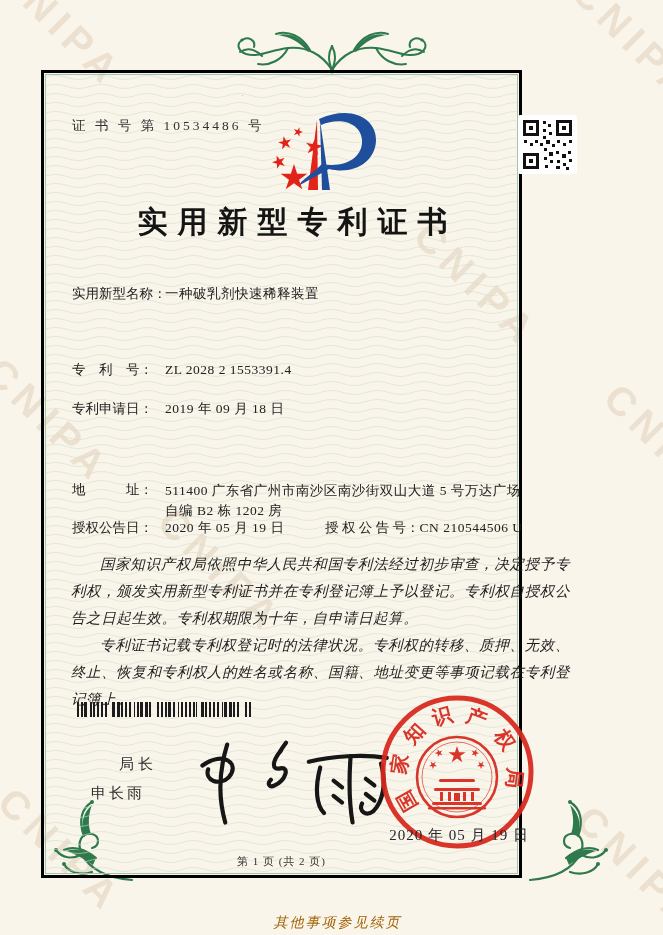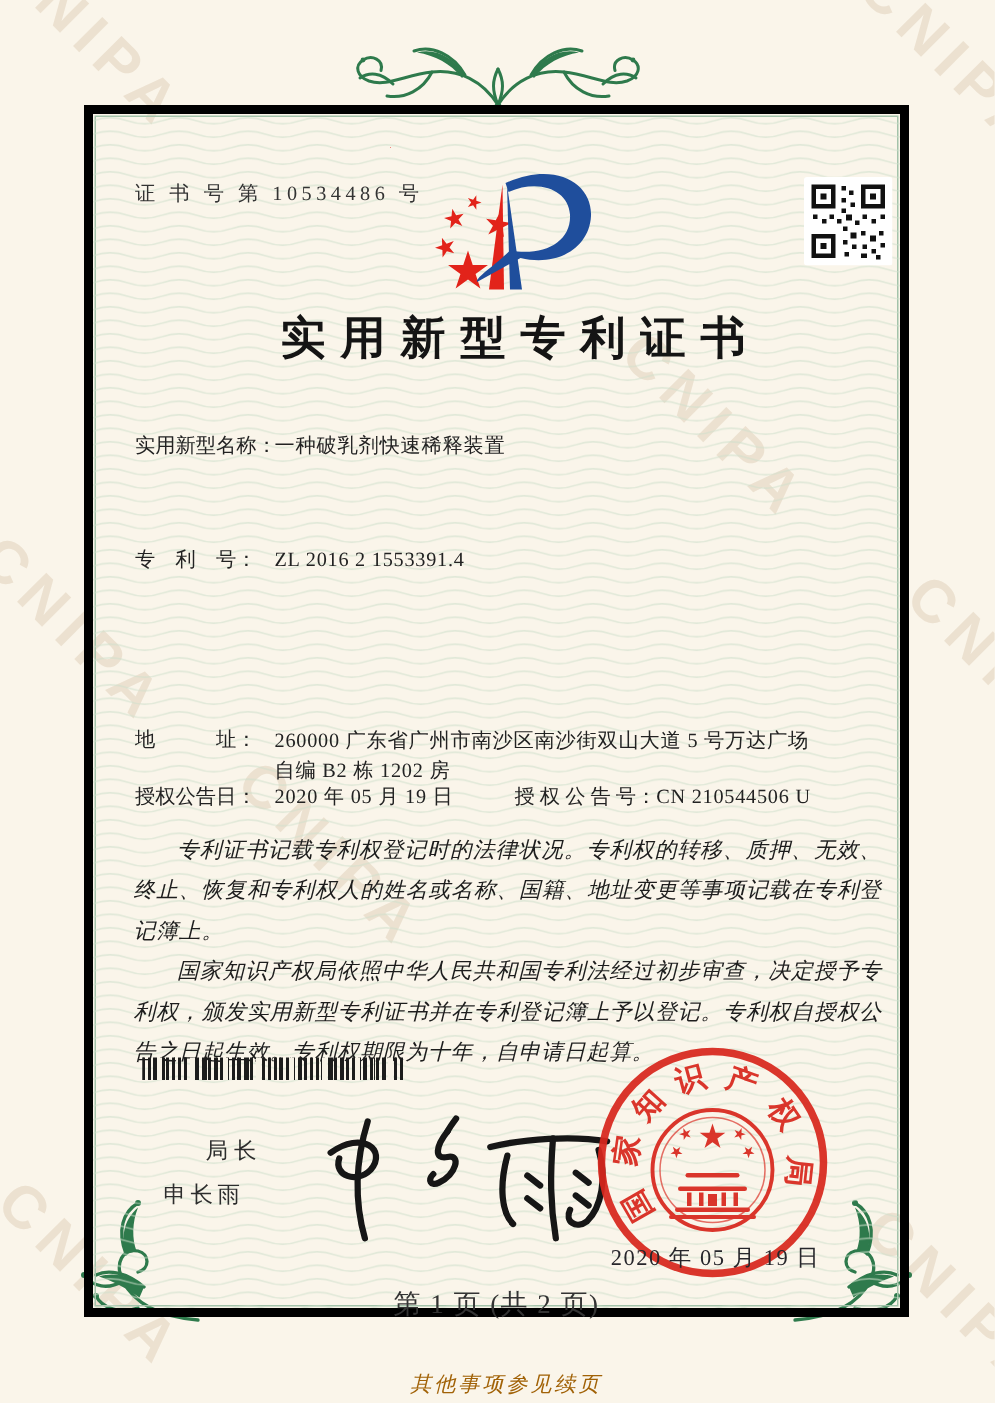--- a/index.html
+++ b/index.html
@@ -23,23 +23,23 @@
     transform:rotate(45deg);
     white-space:nowrap;
     z-index:0;
     pointer-events:none;
   }
   
   .ornament { position:absolute; z-index:1; }
   
   .cert-inner {
     position:absolute;
-    left:56px; top:70px;
-    width:550px; height:808px;
-    border:6px solid #000000;
+    left:41px; top:70px;
+    width:481px; height:808px;
+    border:3px solid #000000;
     z-index:2;
   }
   .cert-inner::before {
     content:"";
     position:absolute; inset:1px;
     border:1px solid #a3c3aa;
     pointer-events:none;
   }
   .wave-bg { position:absolute; inset:0; width:100%; height:100%; z-index:0; }
   .cert-content { position:absolute; inset:0; z-index:1; }
@@ -91,21 +91,21 @@
   .seal-char { font-size:20px; font-weight:bold; fill:#d8271d;
     font-family:"Liberation Serif","DejaVu Serif",serif; }
   .seal-date {
     position:absolute; left:330px; top:753px; width:170px;
     text-align:center; font-size:15px; letter-spacing:1px; color:#26262b;
     z-index:3;
   }
   
   .page-indicator {
     position:absolute; left:0; top:781px; width:100%;
-    text-align:center; font-size:18px; letter-spacing:1px; color:#333;
+    text-align:center; font-size:11px; letter-spacing:1px; color:#333;
   }
   .continuation {
     position:absolute; left:0; top:914px; width:100%;
     text-align:center; font-size:14px; letter-spacing:2px;
     font-style:italic; color:#a16207; z-index:2;padding-left:12px;
   }
 </style>
 </head>
 <body>
 
@@ -247,35 +247,38 @@
           <rect x="48" y="52" width="3" height="3"></rect>
       </g>
     </svg>
 
     <div class="title">实用新型专利证书</div>
 
     <div class="field-row" style="top:212px">
       <span class="field-label">实用新型名称：</span><span class="field-value">一种破乳剂快速稀释装置</span>
     </div>
     <div class="field-row" style="top:288px">
-      <span class="field-label">专　利　号：</span><span class="field-value">ZL 2016 2 1553391.4</span>
+      <span class="field-label">专　利　号：</span><span class="field-value">ZL 2028 2 1553391.4</span>
+    </div>
+    <div class="field-row" style="top:327px">
+      <span class="field-label">专利申请日：</span><span class="field-value">2019 年 09 月 18 日</span>
     </div>
     <div class="field-row" style="top:408px">
-      <span class="field-label" style="vertical-align:top">地　　　址：</span><span class="addr-lines"><span class="field-value">260000 广东省广州市南沙区南沙街双山大道 5 号万达广场</span><br><span class="field-value">自编 B2 栋 1202 房</span></span>
+      <span class="field-label" style="vertical-align:top">地　　　址：</span><span class="addr-lines"><span class="field-value">511400 广东省广州市南沙区南沙街双山大道 5 号万达广场</span><br><span class="field-value">自编 B2 栋 1202 房</span></span>
     </div>
     <div class="field-row" style="top:446px">
       <span class="field-label">授权公告日：</span><span class="field-value">2020 年 05 月 19 日</span>
       <span class="second-pair">
         <span>授 权 公 告 号：</span><span class="field-value">CN 210544506 U</span>
       </span>
     </div>
 
     <div class="legal">
+      <p>国家知识产权局依照中华人民共和国专利法经过初步审查，决定授予专利权，颁发实用新型专利证书并在专利登记簿上予以登记。专利权自授权公告之日起生效。专利权期限为十年，自申请日起算。</p>
       <p>专利证书记载专利权登记时的法律状况。专利权的转移、质押、无效、终止、恢复和专利权人的姓名或名称、国籍、地址变更等事项记载在专利登记簿上。</p>
-      <p>国家知识产权局依照中华人民共和国专利法经过初步审查，决定授予专利权，颁发实用新型专利证书并在专利登记簿上予以登记。专利权自授权公告之日起生效。专利权期限为十年，自申请日起算。</p>
     </div>
 
     <div class="barcode"></div>
 
     <div class="signer-title">局长</div>
     <div class="signer-name">申长雨</div>
 
     <svg class="signature" width="225" height="95" viewBox="0 0 230 100">
       <g stroke="#161616" stroke-width="4.4" fill="none" stroke-linecap="round" stroke-linejoin="round">
         <path d="M42,8 C34,34 32,62 40,90"></path>

